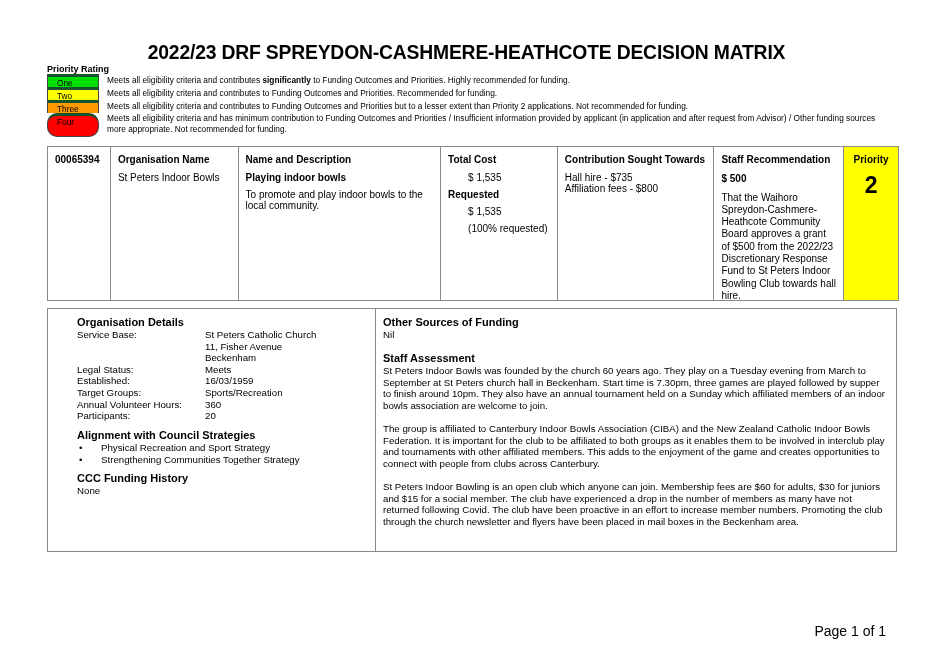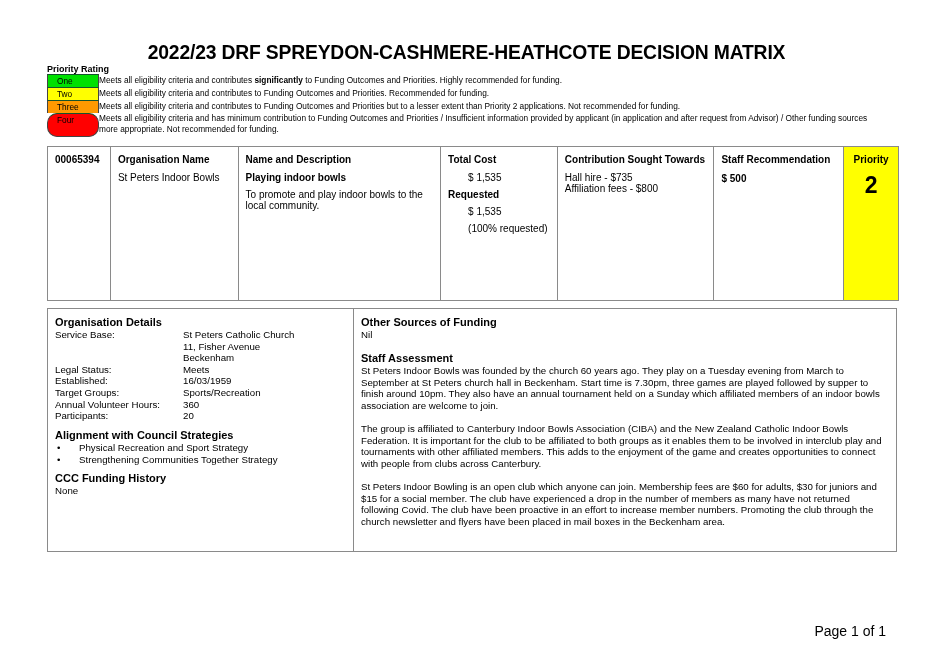--- a/index.html
+++ b/index.html
@@ -12,25 +12,25 @@
     text-align: center; font-weight: bold; font-size: 21px; letter-spacing: -0.2px;
     font-family: "Liberation Sans", sans-serif; transform: scaleX(0.92);
   }
   .pr-heading {
     position: absolute; left: 47px; top: 64px; font-size: 9px; font-weight: bold;
   }
   .legend { position: absolute; left: 47px; top: 74px; width: 860px; font-size: 8.3px; }
   .legend-row { display: flex; align-items: flex-start; }
   .swatch {
     width: 52px; box-sizing: border-box; padding-left: 9px;
-    border-left: 1px solid #444; border-right: 1px solid #444; border-top: 1px solid #14532d;
+    border-left: 1px solid #444; border-right: 1px solid #444; border-top: 3px solid #14532d;
     height: 13px; line-height: 12px;
   }
   .legend-row:last-child .swatch { border-bottom: 1px solid #444; height: 24px; border-radius: 10px; }
-  .legend-desc { line-height: 12px; height: 13px; }
+  .legend-desc { padding-left: 8px; line-height: 12px; height: 13px; }
   .legend-row:last-child .legend-desc { height: auto; width: 770px; line-height: 11px; }
 
   
   .record {
     position: absolute; left: 47px; top: 146px; width: 852px; height: 155px;
     border: 1px solid #8a8a8a; display: flex; box-sizing: border-box; font-size: 10px;
   }
   .col { box-sizing: border-box; border-right: 1px solid #8a8a8a; padding: 7px 7px 0 7px; }
   .col:last-child { border-right: none; }
   .col-id { width: 63px; font-weight: bold; }
@@ -43,21 +43,21 @@
   .hdr { font-weight: bold; margin-bottom: 7px; }
   .sub-bold { font-weight: bold; margin-bottom: 6px; }
   .val { margin-bottom: 6px; padding-left: 20px; }
   .prio-num { font-size: 23px; font-weight: bold; margin-top: 2px; }
 
   
   .lower {
     position: absolute; left: 47px; top: 308px; width: 850px; height: 244px;
     border: 1px solid #8a8a8a; display: flex; box-sizing: border-box; font-size: 9.7px;
   }
-  .left-panel { width: 306px; border-right: 1px solid #8a8a8a; padding: 7px 7px 0 7px; box-sizing: border-box; }
+  .left-panel { width: 306px; border-right: 1px solid #8a8a8a; padding: 7px 7px 0 7px; box-sizing: border-box; margin-left: 22px; }
   .right-panel { flex: 1; padding: 7px 7px 0 7px; box-sizing: border-box; line-height: 11.6px; }
   .sec-h { font-weight: bold; font-size: 11px; line-height: 13px; }
   .detail-row { display: flex; line-height: 11.6px; }
   .detail-label { width: 128px; }
   .detail-val { flex: 1; }
   .bullets { margin: 0; padding: 0; list-style: none; line-height: 11.8px; }
   .bullets li { display: flex; }
   .bullets .dot { width: 22px; padding-left: 2px; }
   .para { margin: 0 0 11.6px 0; }
   .gap { height: 7px; }
@@ -109,20 +109,21 @@
     <div class="val">(100% requested)</div>
   </div>
   <div class="col col-contrib">
     <div class="hdr">Contribution Sought Towards</div>
     <div>Hall hire - $735</div>
     <div>Affiliation fees - $800</div>
   </div>
   <div class="col col-rec">
     <div class="hdr">Staff Recommendation</div>
     <div class="sub-bold">$ 500</div>
+    <div>That the Waihoro Spreydon-Cashmere-Heathcote Community Board approves a grant of $500 from the 2022/23 Discretionary Response Fund to St Peters Indoor Bowling Club towards hall hire.</div>
   </div>
   <div class="col col-prio">
     <div class="hdr">Priority</div>
     <div class="prio-num">2</div>
   </div>
 </div>
 
 <div class="lower">
   <div class="left-panel">
     <div class="sec-h">Organisation Details</div>

